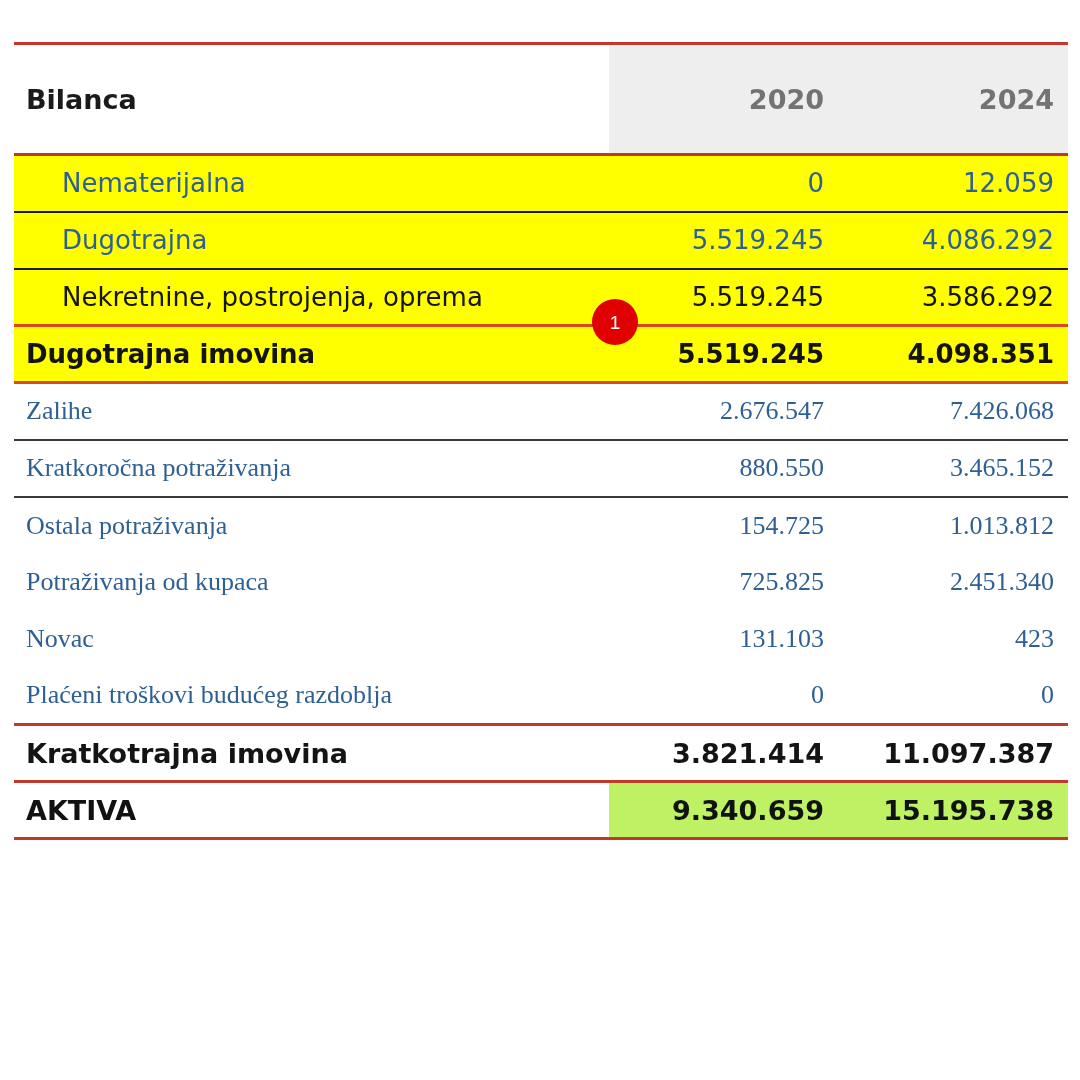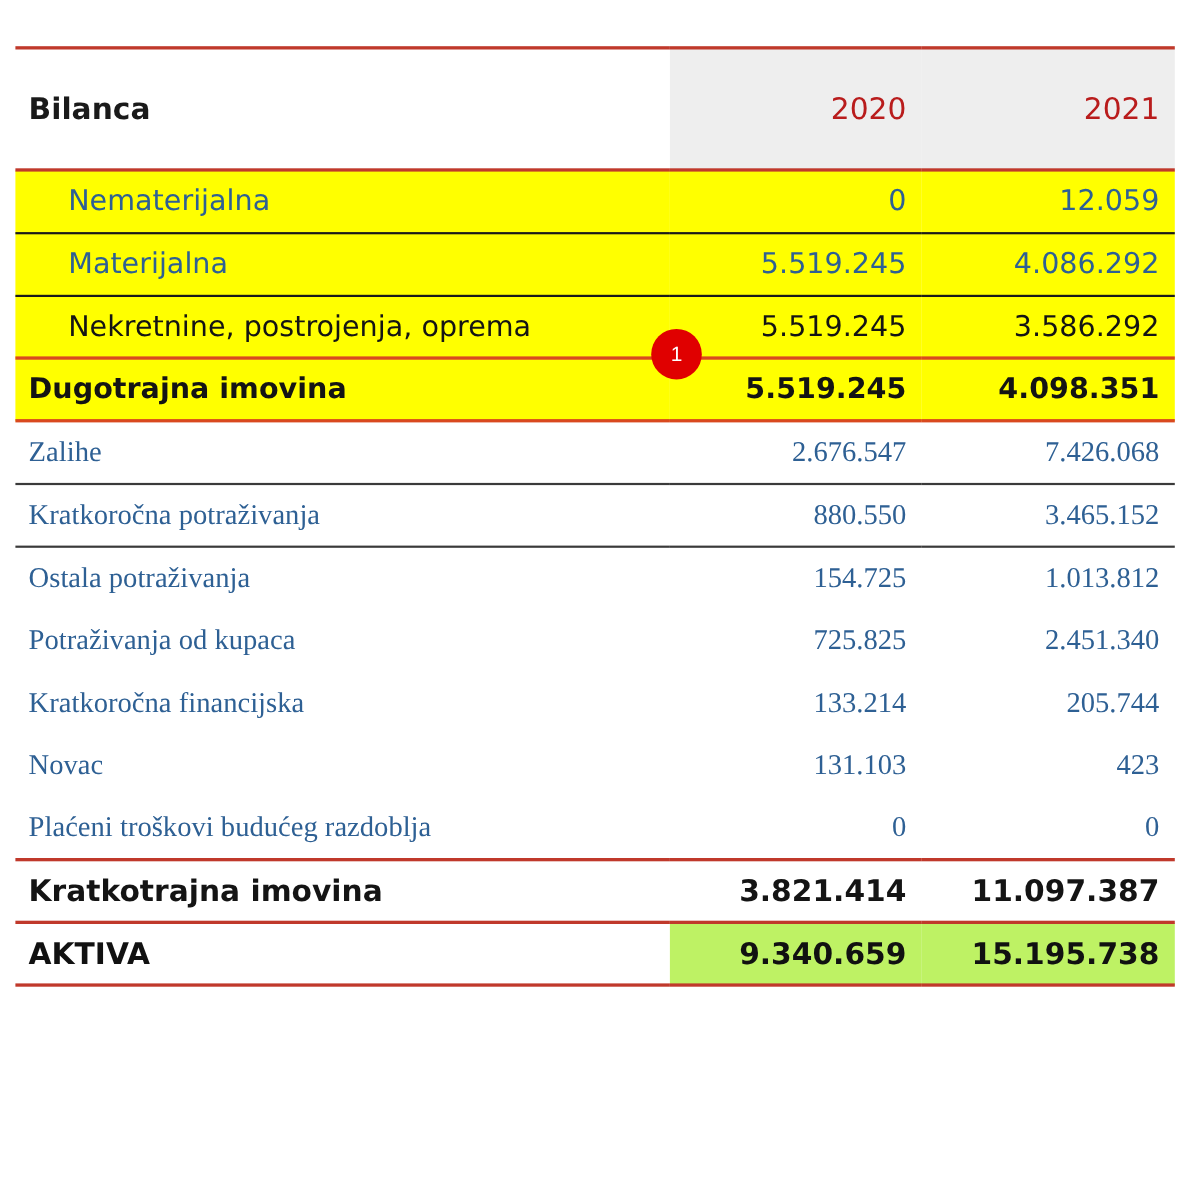--- a/index.html
+++ b/index.html
@@ -63,22 +63,22 @@
     font-weight: bold;
     color: #1a1a1a;
     text-align: left;
     padding-left: 12px;
     background: #ffffff;
     border-top: 3px solid #c0392b;
     border-bottom: 3px solid #c0392b;
   }
   tr.hdr td.hdr-num {
     font-size: 27px;
-    font-weight: normal;
-    color: #b91c1c;
+    font-weight: bold;
+    color: #737373;
     text-align: right;
     padding-right: 14px;
     background: #eeeeee;
     border-top: 3px solid #c0392b;
     border-bottom: 3px solid #c0392b;
   }
 
   
   tr.hl td { background: #ffff00; }
   tr.hl-sep td { border-bottom: 2px solid #1a1a1a; }
@@ -151,31 +151,31 @@
   <table class="balance">
     <colgroup>
       <col class="c-label">
       <col class="c-y1">
       <col class="c-y2">
     </colgroup>
     <thead>
       <tr class="hdr">
         <td class="hdr-label">Bilanca</td>
         <td class="hdr-num">2020</td>
-        <td class="hdr-num">2021</td>
+        <td class="hdr-num">2024</td>
       </tr>
     </thead>
     <tbody id="tbody">
         <tr class="hl r-normal hl-sep">
           <td class="lbl">Nematerijalna</td>
           <td class="num">0</td>
           <td class="num">12.059</td>
         </tr>
         <tr class="hl r-normal hl-sep">
-          <td class="lbl">Materijalna</td>
+          <td class="lbl">Dugotrajna</td>
           <td class="num">5.519.245</td>
           <td class="num">4.086.292</td>
         </tr>
         <tr class="hl hl-dark r-normal">
           <td class="lbl">Nekretnine, postrojenja, oprema</td>
           <td class="num">5.519.245</td>
           <td class="num">3.586.292</td>
         </tr>
         <tr class="subtotal r-normal">
           <td class="lbl">Dugotrajna imovina</td>
@@ -196,25 +196,20 @@
           <td class="lbl">Ostala potraživanja</td>
           <td class="num">154.725</td>
           <td class="num">1.013.812</td>
         </tr>
         <tr class="plain r-normal">
           <td class="lbl">Potraživanja od kupaca</td>
           <td class="num">725.825</td>
           <td class="num">2.451.340</td>
         </tr>
         <tr class="plain r-normal">
-          <td class="lbl">Kratkoročna financijska</td>
-          <td class="num">133.214</td>
-          <td class="num">205.744</td>
-        </tr>
-        <tr class="plain r-normal">
           <td class="lbl">Novac</td>
           <td class="num">131.103</td>
           <td class="num">423</td>
         </tr>
         <tr class="plain r-normal">
           <td class="lbl">Plaćeni troškovi budućeg razdoblja</td>
           <td class="num">0</td>
           <td class="num">0</td>
         </tr>
         <tr class="total r-normal">

